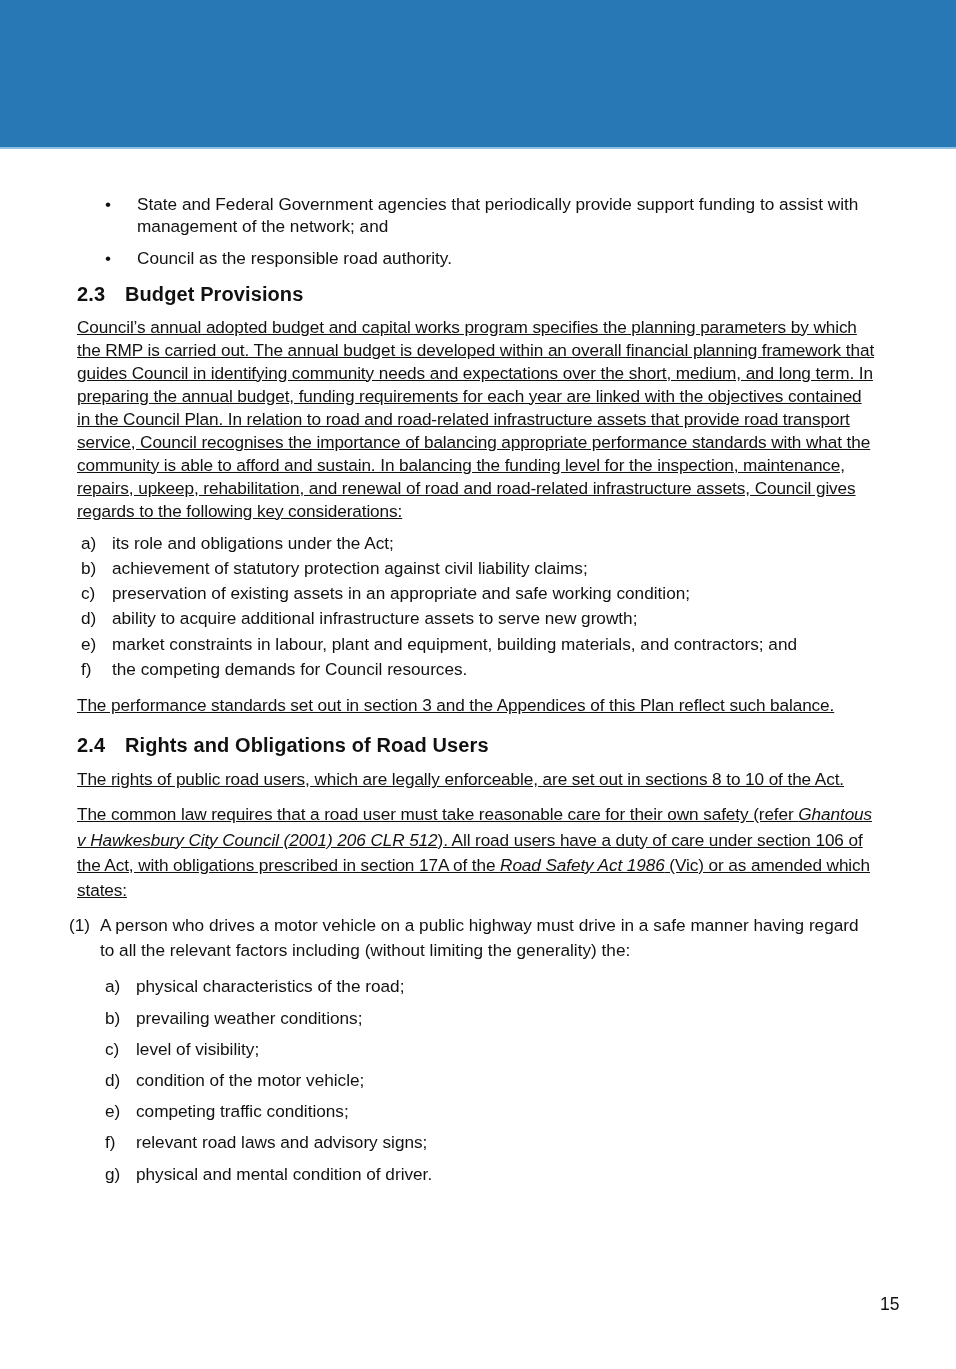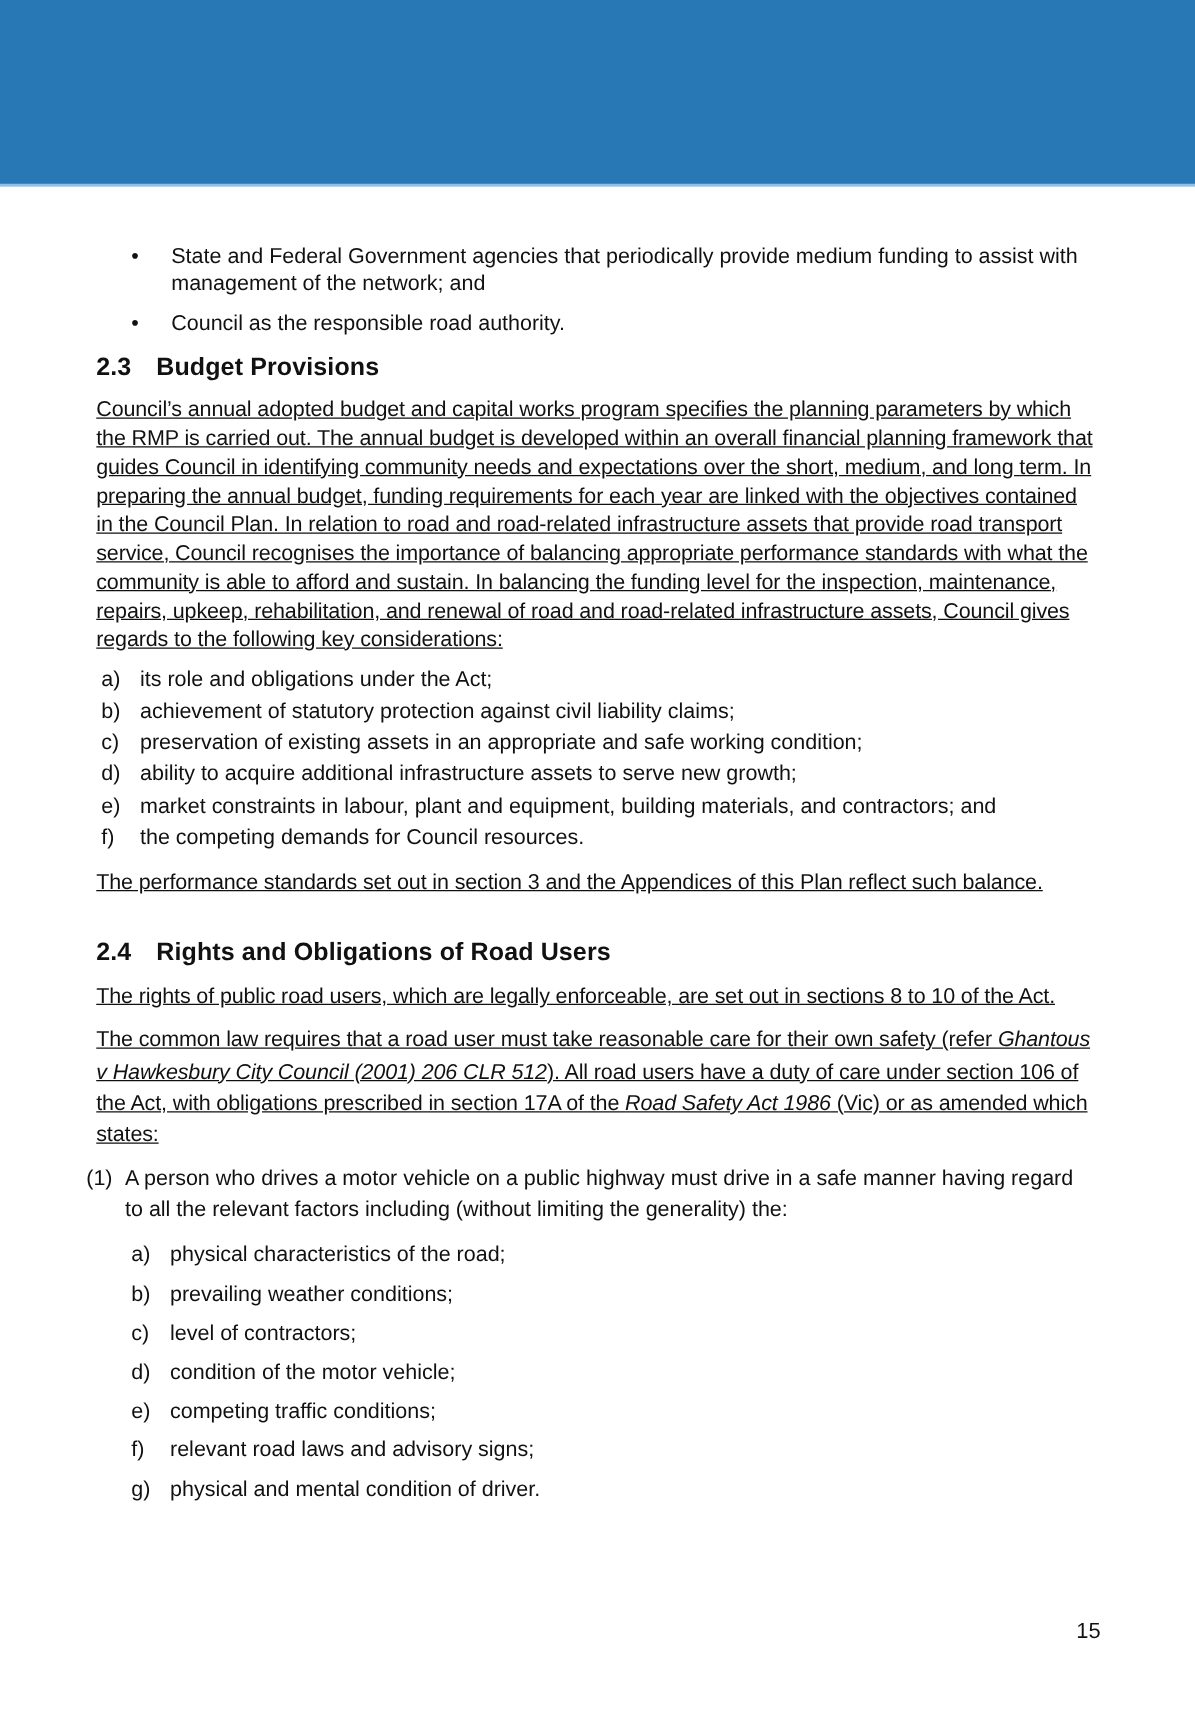--- a/index.html
+++ b/index.html
@@ -18,41 +18,41 @@
   .bullets li { position: relative; padding-left: 60px; font-size: 17.2px; line-height: 21.5px; }
   .bullets li + li { margin-top: 11px; }
   .bullet-glyph { position: absolute; left: 28px; top: 0; }
   h2 { font-size: 20px; font-weight: bold; margin: 0; line-height: 32px; letter-spacing: 0.1px; }
   h2 .num { display: inline-block; width: 48px; }
   .h23 { margin-top: 8px; margin-bottom: 6px; }
   .alist { list-style: none; padding: 0; margin: 8px 0 0 0; }
   .alist li { position: relative; padding-left: 35px; font-size: 17.2px; line-height: 25.3px; }
   .alist .lbl { position: absolute; left: 4px; }
   .after-list { margin-top: 11px; line-height: 25px; }
-  .h24 { margin-top: 28px; margin-bottom: 6px; }
+  .h24 { margin-top: 11px; margin-bottom: 6px; }
   .rights { line-height: 25px; }
   .common { margin-top: 10px; line-height: 25.3px; }
   .numbered { position: relative; margin-top: 10px; margin-left: -8px; padding-left: 31px; font-size: 17.2px; line-height: 25px; }
   .numbered .nlbl { position: absolute; left: 0; }
   .sublist { list-style: none; padding: 0; margin: 8px 0 0 0; }
   .sublist li { position: relative; padding-left: 59px; font-size: 17.2px; line-height: 31.2px; }
   .sublist .lbl { position: absolute; left: 28px; }
-  .page-number { position: absolute; left: 861px; top: 1294px; font-size: 17.5px; }
+  .page-number { position: absolute; left: 880px; top: 1294px; font-size: 17.5px; }
 </style>
 </head>
 <body>
 
 <div class="header-band" style="background: rgb(40, 120, 181);"></div>
 
 <div class="content">
 
   <ul class="bullets">
     <li>
       <span class="bullet-glyph">•</span>
-      <span>State and Federal Government agencies that periodically provide medium funding to assist with management of the network; and</span>
+      <span>State and Federal Government agencies that periodically provide support funding to assist with management of the network; and</span>
     </li>
     <li>
       <span class="bullet-glyph">•</span>
       <span>Council as the responsible road authority.</span>
     </li>
   </ul>
 
   <h2 class="h23">
     <span class="num">2.3</span><span>Budget Provisions</span>
   </h2>
@@ -79,21 +79,21 @@
   <p class="p common"><span>The common law requires that a road user must take reasonable care for their own safety (refer </span><em>Ghantous v Hawkesbury City Council (2001) 206 CLR 512</em><span>). All road users have a duty of care under section 106 of the Act, with obligations prescribed in section 17A of the </span><em>Road Safety Act 1986</em><span> (Vic) or as amended which states:</span></p>
 
   <div class="numbered">
     <span class="nlbl">(1)</span>
     <span>A person who drives a motor vehicle on a public highway must drive in a safe manner having regard to all the relevant factors including (without limiting the generality) the:</span>
   </div>
 
   <ul class="sublist">
     <li><span class="lbl">a)</span><span>physical characteristics of the road;</span></li>
     <li><span class="lbl">b)</span><span>prevailing weather conditions;</span></li>
-    <li><span class="lbl">c)</span><span>level of contractors;</span></li>
+    <li><span class="lbl">c)</span><span>level of visibility;</span></li>
     <li><span class="lbl">d)</span><span>condition of the motor vehicle;</span></li>
     <li><span class="lbl">e)</span><span>competing traffic conditions;</span></li>
     <li><span class="lbl">f)</span><span>relevant road laws and advisory signs;</span></li>
     <li><span class="lbl">g)</span><span>physical and mental condition of driver.</span></li>
   </ul>
 </div>
 
 <div class="page-number">15</div>
 
 </body></html>

